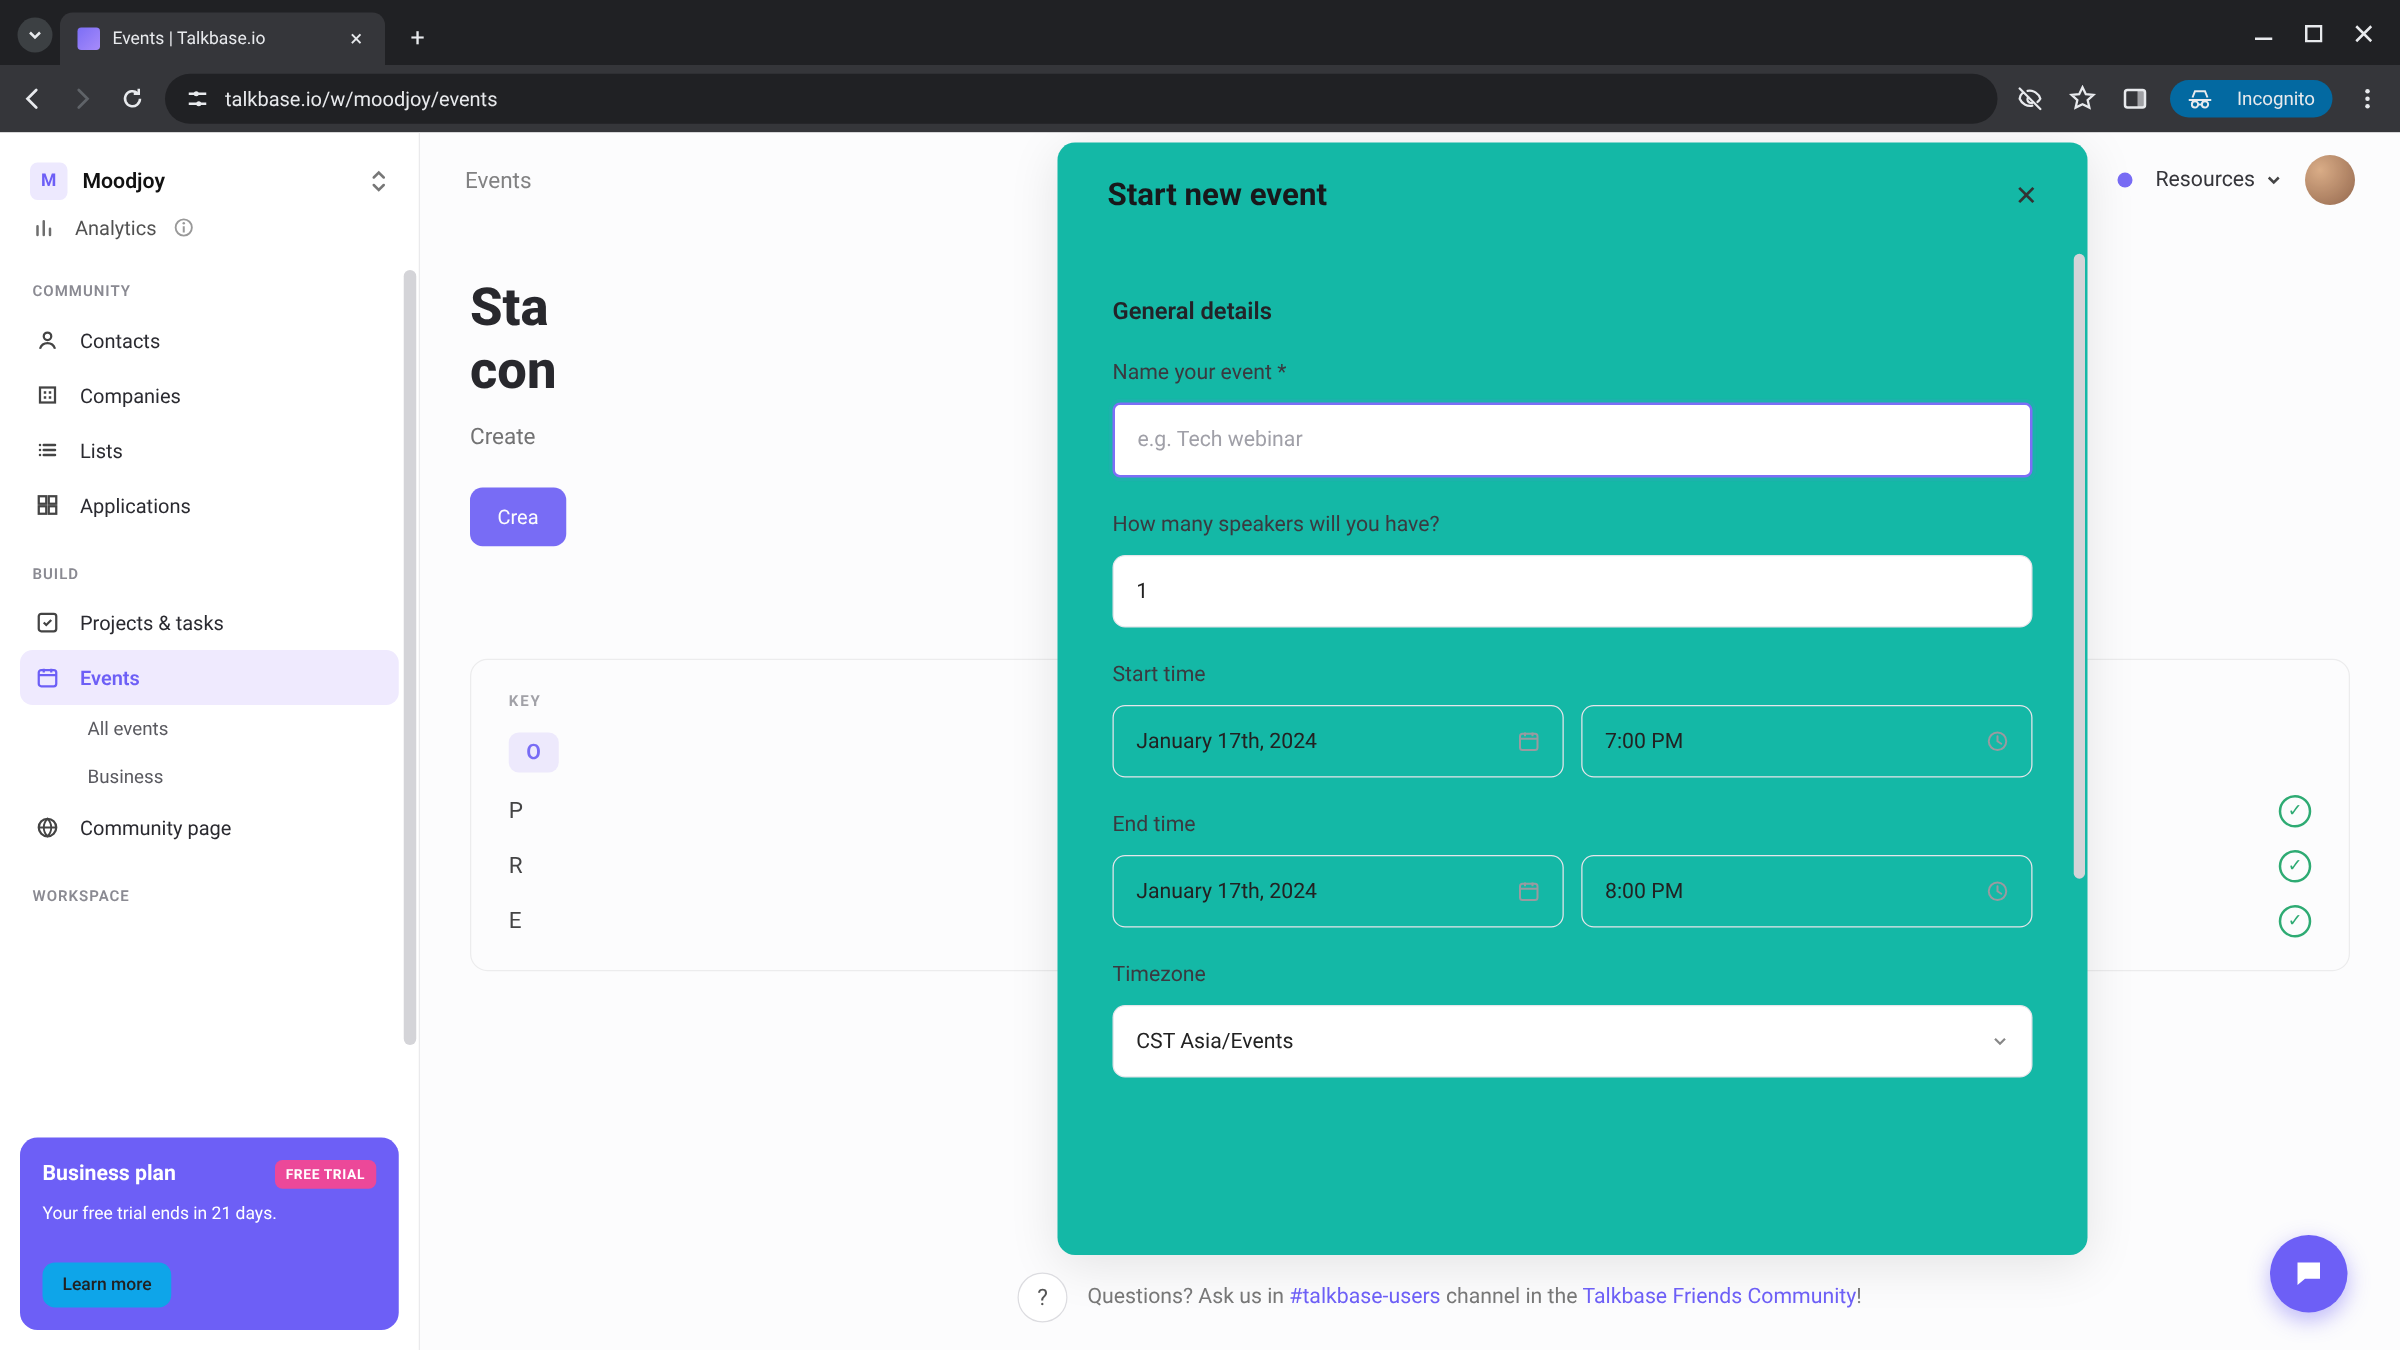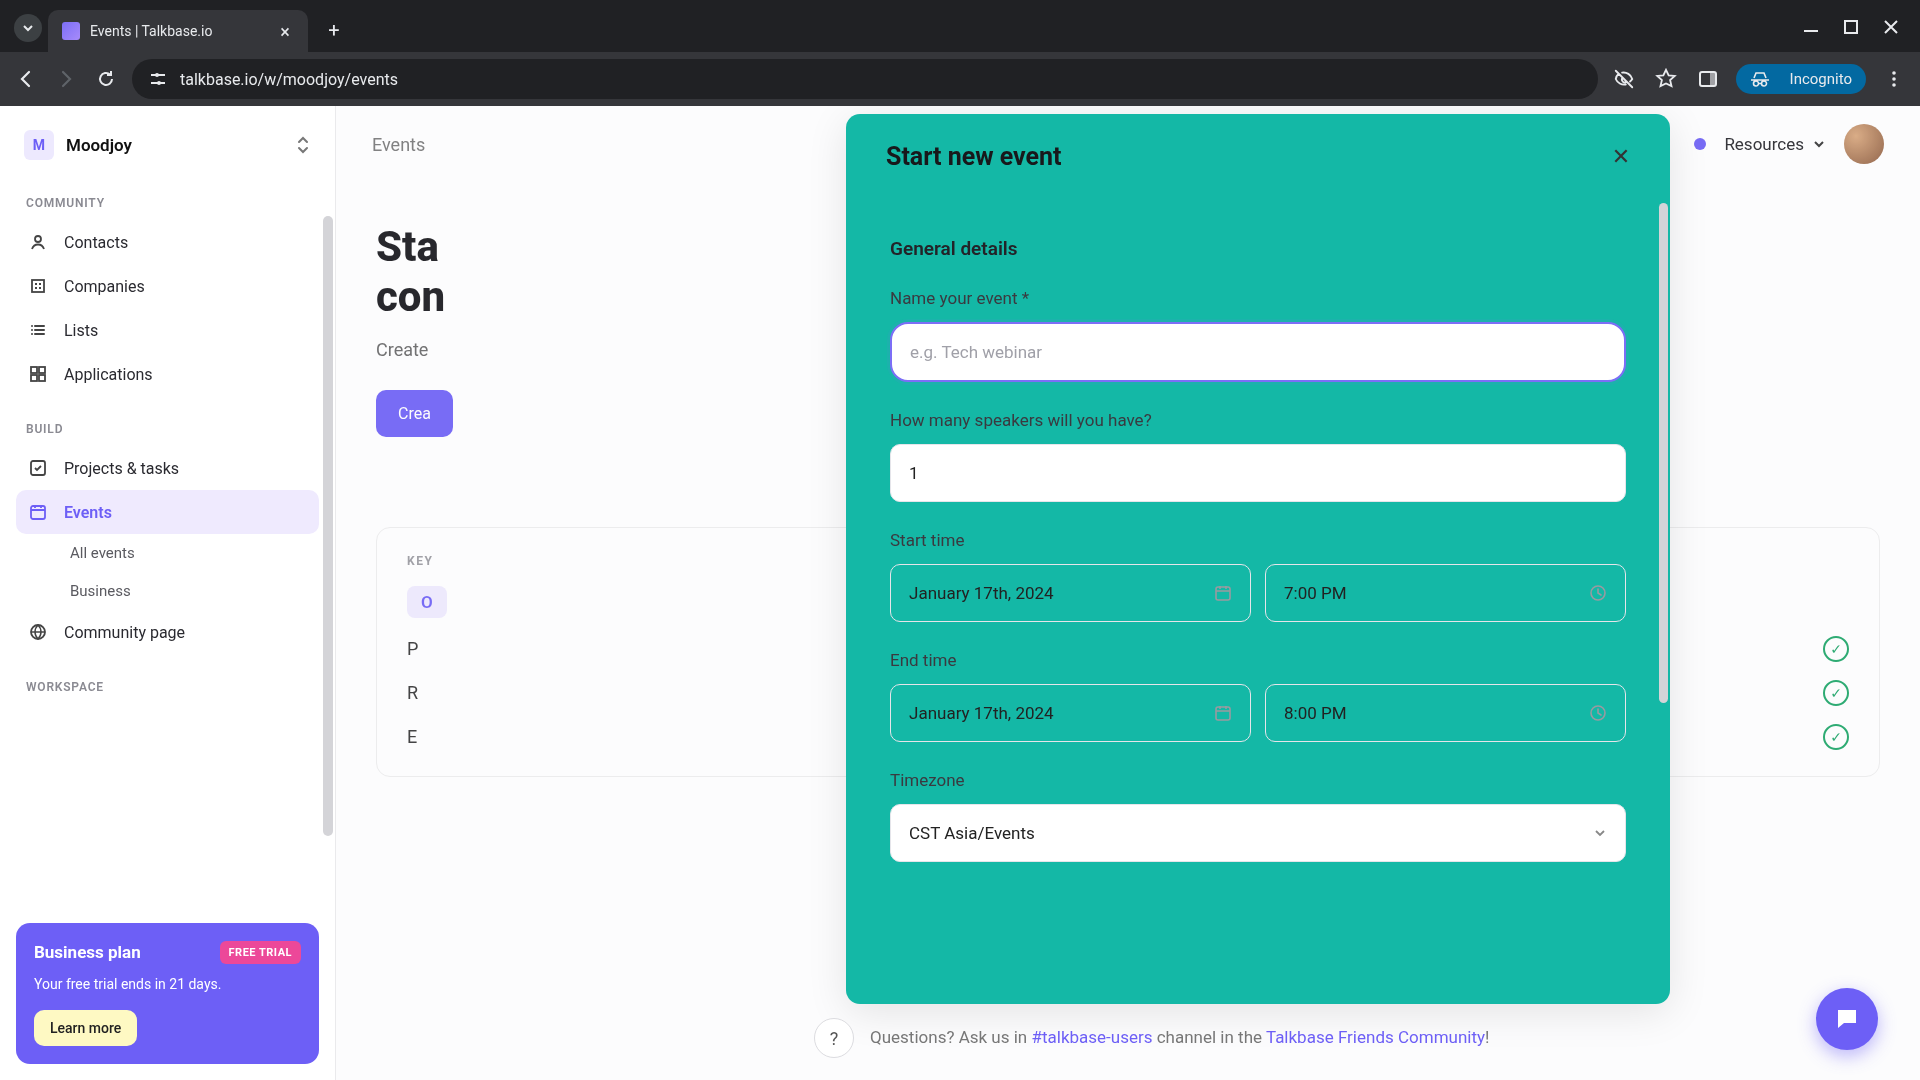--- a/index.html
+++ b/index.html
@@ -40,21 +40,21 @@
 .sub-item { padding: 10px 12px 10px 54px; font-size: 15px; color: #5a5a60; cursor: pointer; }
 
 .sidebar-scroll-track { position: absolute; right: 0; top: 110px; width: 14px; height: 640px; background: transparent; }
 .sidebar-scroll-thumb { position: absolute; top: 0; left: 2px; width: 10px; height: 620px; background: #d4d4d8; border-radius: 5px; }
 
 .promo-card { position: absolute; left: 16px; right: 16px; bottom: 16px; background: #6d5ff6; border-radius: 14px; padding: 18px; color: #fff; }
 .promo-head { display: flex; align-items: center; justify-content: space-between; }
 .promo-title { font-size: 17px; font-weight: 700; }
 .promo-badge { background: #ec4899; font-size: 11px; font-weight: 700; letter-spacing: .5px; padding: 5px 9px; border-radius: 6px; }
 .promo-sub { font-size: 14px; margin-top: 10px; line-height: 1.45; }
-.promo-btn { margin-top: 16px; background: #fef9c3; color: #222; border: none; border-radius: 10px; padding: 10px 16px; font-size: 14px; font-weight: 500; cursor: pointer; text-align: center; }
+.promo-btn { margin-top: 29px; background: #0ea5e9; color: #222; border: none; border-radius: 10px; padding: 10px 16px; font-size: 14px; font-weight: 500; cursor: pointer; text-align: center; }
 
 .main { flex: 1; position: relative; background: #fff; }
 .main-header { display: flex; align-items: center; justify-content: space-between; padding: 18px 36px; }
 .main-crumb { font-size: 18px; color: #777; }
 .header-right { display: flex; align-items: center; gap: 18px; }
 .status-dot { width: 12px; height: 12px; border-radius: 50%; background: #6d5ff6; }
 .resources-link { display: flex; align-items: center; gap: 8px; font-size: 17px; color: #232328; cursor: pointer; }
 .avatar { width: 40px; height: 40px; border-radius: 50%; background: radial-gradient(circle at 30% 30%, #d9a77c, #8b5a3c); }
 
 .bg-content { padding: 0 40px; }
@@ -71,21 +71,21 @@
 
 
 .modal { position: absolute; top: 8px; left: 510px; width: 824px; height: 890px; background: #14b8a6; border-radius: 14px; box-shadow: 0 8px 40px rgba(0,0,0,0.10); display: flex; flex-direction: column; overflow: hidden; }
 .modal-head { display: flex; align-items: center; justify-content: space-between; padding: 28px 36px 22px 40px; }
 .modal-title { font-size: 25px; font-weight: 700; color: #18181b; }
 .modal-close { width: 26px; height: 26px; display: flex; align-items: center; justify-content: center; cursor: pointer; font-size: 22px; color: #333; }
 .modal-body { padding: 20px 44px 0 44px; overflow-y: auto; flex: 1; position: relative; }
 .section-title { font-size: 19px; font-weight: 600; color: #232328; margin: 24px 0 10px 0; }
 .field-label { font-size: 17px; color: #3a3a40; margin-top: 28px; }
 .req-star { color: #3a3a40; }
-.text-input { width: 100%; height: 60px; margin-top: 14px; border: 2px solid #7c6ef6; border-radius: 18px; padding: 0 18px; font-size: 17px; outline: none; box-shadow: 0 0 0 3px rgba(124,110,246,0.08); }
+.text-input { width: 100%; height: 60px; margin-top: 14px; border: 2px solid #7c6ef6; border-radius: 6px; padding: 0 18px; font-size: 17px; outline: none; box-shadow: 0 0 0 3px rgba(124,110,246,0.08); }
 .text-input::placeholder { color: #a0a0a8; }
 .soft-input { width: 100%; height: 58px; margin-top: 14px; border: 1px solid #e5e5ea; border-radius: 10px; padding: 0 18px; font-size: 17px; color: #222; background: #fff; display: flex; align-items: center; justify-content: space-between; cursor: pointer; }
 .dt-row { display: flex; gap: 14px; margin-top: 14px; }
 .dt-input { flex: 1; height: 58px; border: 1px solid #e5e5ea; border-radius: 10px; padding: 0 18px; font-size: 17px; color: #222; display: flex; align-items: center; justify-content: space-between; cursor: pointer; }
 .trail-icon { color: #9a9aa0; font-size: 18px; }
 
 .body-scroll-track { position: absolute; right: 0; top: 10px; width: 12px; height: 518px; }
 .body-scroll-thumb { position: absolute; top: 0; left: 1px; width: 9px; height: 500px; background: #d4d4d8; border-radius: 5px; }
 
 
@@ -197,20 +197,33 @@
 <div class="app-root">
 
   <aside class="sidebar">
     <div class="workspace-picker">
       <div class="ws-avatar">M</div>
       <div class="ws-name">Moodjoy</div>
       <svg width="16" height="20" viewBox="0 0 16 20">
           <path d="M4 7l4-4 4 4M4 13l4 4 4-4" stroke="#777" stroke-width="2" fill="none" stroke-linecap="round"></path>
         </svg>
     </div>
+    <div class="analytics-row">
+      <span class="nav-icon">
+          <svg width="18" height="18" viewBox="0 0 18 18">
+            <path d="M3 15V8m5 7V4m5 11v-5" stroke="#555" stroke-width="2" stroke-linecap="round"></path>
+          </svg>
+        </span>
+      <span>Analytics</span>
+      <svg width="16" height="16" viewBox="0 0 16 16">
+          <circle cx="8" cy="8" r="6.5" stroke="#888" stroke-width="1.5" fill="none"></circle>
+          <rect x="7.2" y="7" width="1.6" height="5" fill="#888"></rect>
+          <circle cx="8" cy="4.5" r="1" fill="#888"></circle>
+        </svg>
+    </div>
 
     <div class="section-label">COMMUNITY</div>
     <div class="nav-item">
         <span class="nav-icon">
           <svg width="18" height="18" viewBox="0 0 18 18">
             <circle cx="9" cy="6" r="3" stroke="#444" stroke-width="1.8" fill="none"></circle>
             <path d="M3 16c1-3 3.5-4.5 6-4.5s5 1.5 6 4.5" stroke="#444" stroke-width="1.8" fill="none"></path>
           </svg>
         </span>
         <span>Contacts</span>

